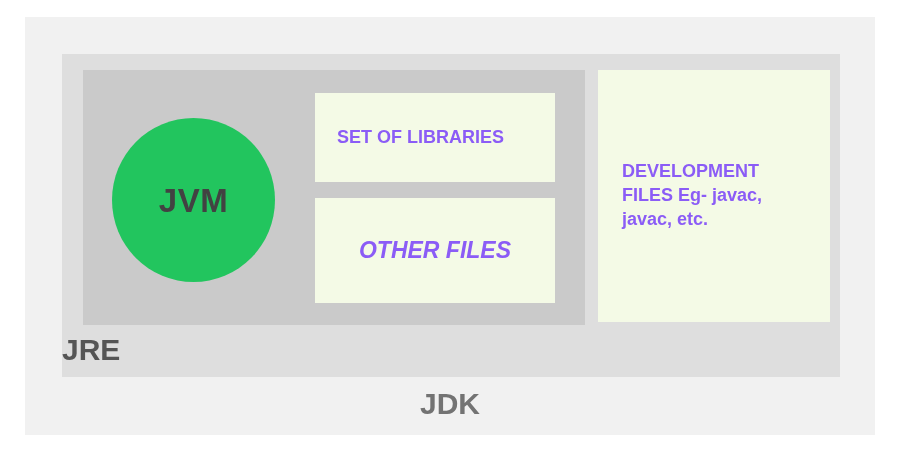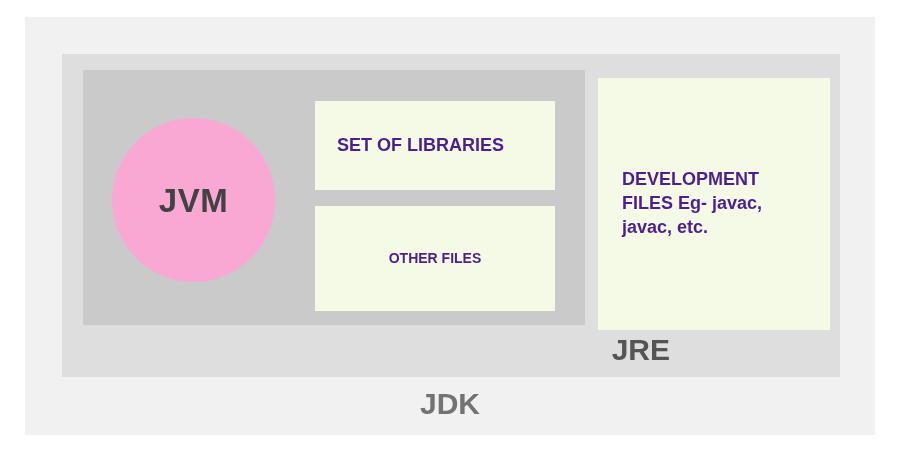--- a/index.html
+++ b/index.html
@@ -46,42 +46,41 @@
     background: #cacaca;
   }
 
   
   .jvm-circle {
     position: absolute;
     left: 29px;    
     top: 48px;     
     width: 163px;
     height: 164px;
-    background: #f9a8d4;
+    background: #22c55e;
     border-radius: 50%;
     display: flex;
     align-items: center;
     justify-content: center;
   }
   .jvm-label {
     font-size: 33px;
     font-weight: bold;
     color: #424242;
     letter-spacing: 0.5px;
     line-height: 1;
   }
 
   
   .cream {
     position: absolute;
     background: #f4fae6;
-    color: #4c1d95;
+    color: #8b5cf6;
     font-weight: bold;
     box-sizing: border-box;
-    margin-top: 8px;
   }
 
   .libraries-box {
     left: 232px;   
     top: 23px;     
     width: 240px;  
     height: 89px;  
     display: flex;
     flex-direction: column;
     justify-content: center;
@@ -97,23 +96,24 @@
   .otherfiles-box {
     left: 232px;   
     top: 128px;    
     width: 240px;
     height: 105px; 
     display: flex;
     align-items: center;
     justify-content: center;
   }
   .otherfiles-box .line {
-    font-size: 14px;
+    font-size: 23px;
     line-height: 1.33;
     white-space: nowrap;
+    font-style: italic;
   }
 
   .devtools-box {
     left: 573px;   
     top: 53px;     
     width: 232px;  
     height: 252px; 
     display: flex;
     flex-direction: column;
     justify-content: center;
@@ -125,21 +125,21 @@
     line-height: 1.32;
     white-space: nowrap;
   }
 
   
   .jre-caption {
     position: absolute;
     left: 0;
     top: 281px;   
     width: 608px; 
-    text-align: right;
+    text-align: left;
     font-size: 30px;
     font-weight: bold;
     color: #555555;
     line-height: 1;
   }
 
   .jdk-caption {
     position: absolute;
     left: 0;
     top: 372px;   

